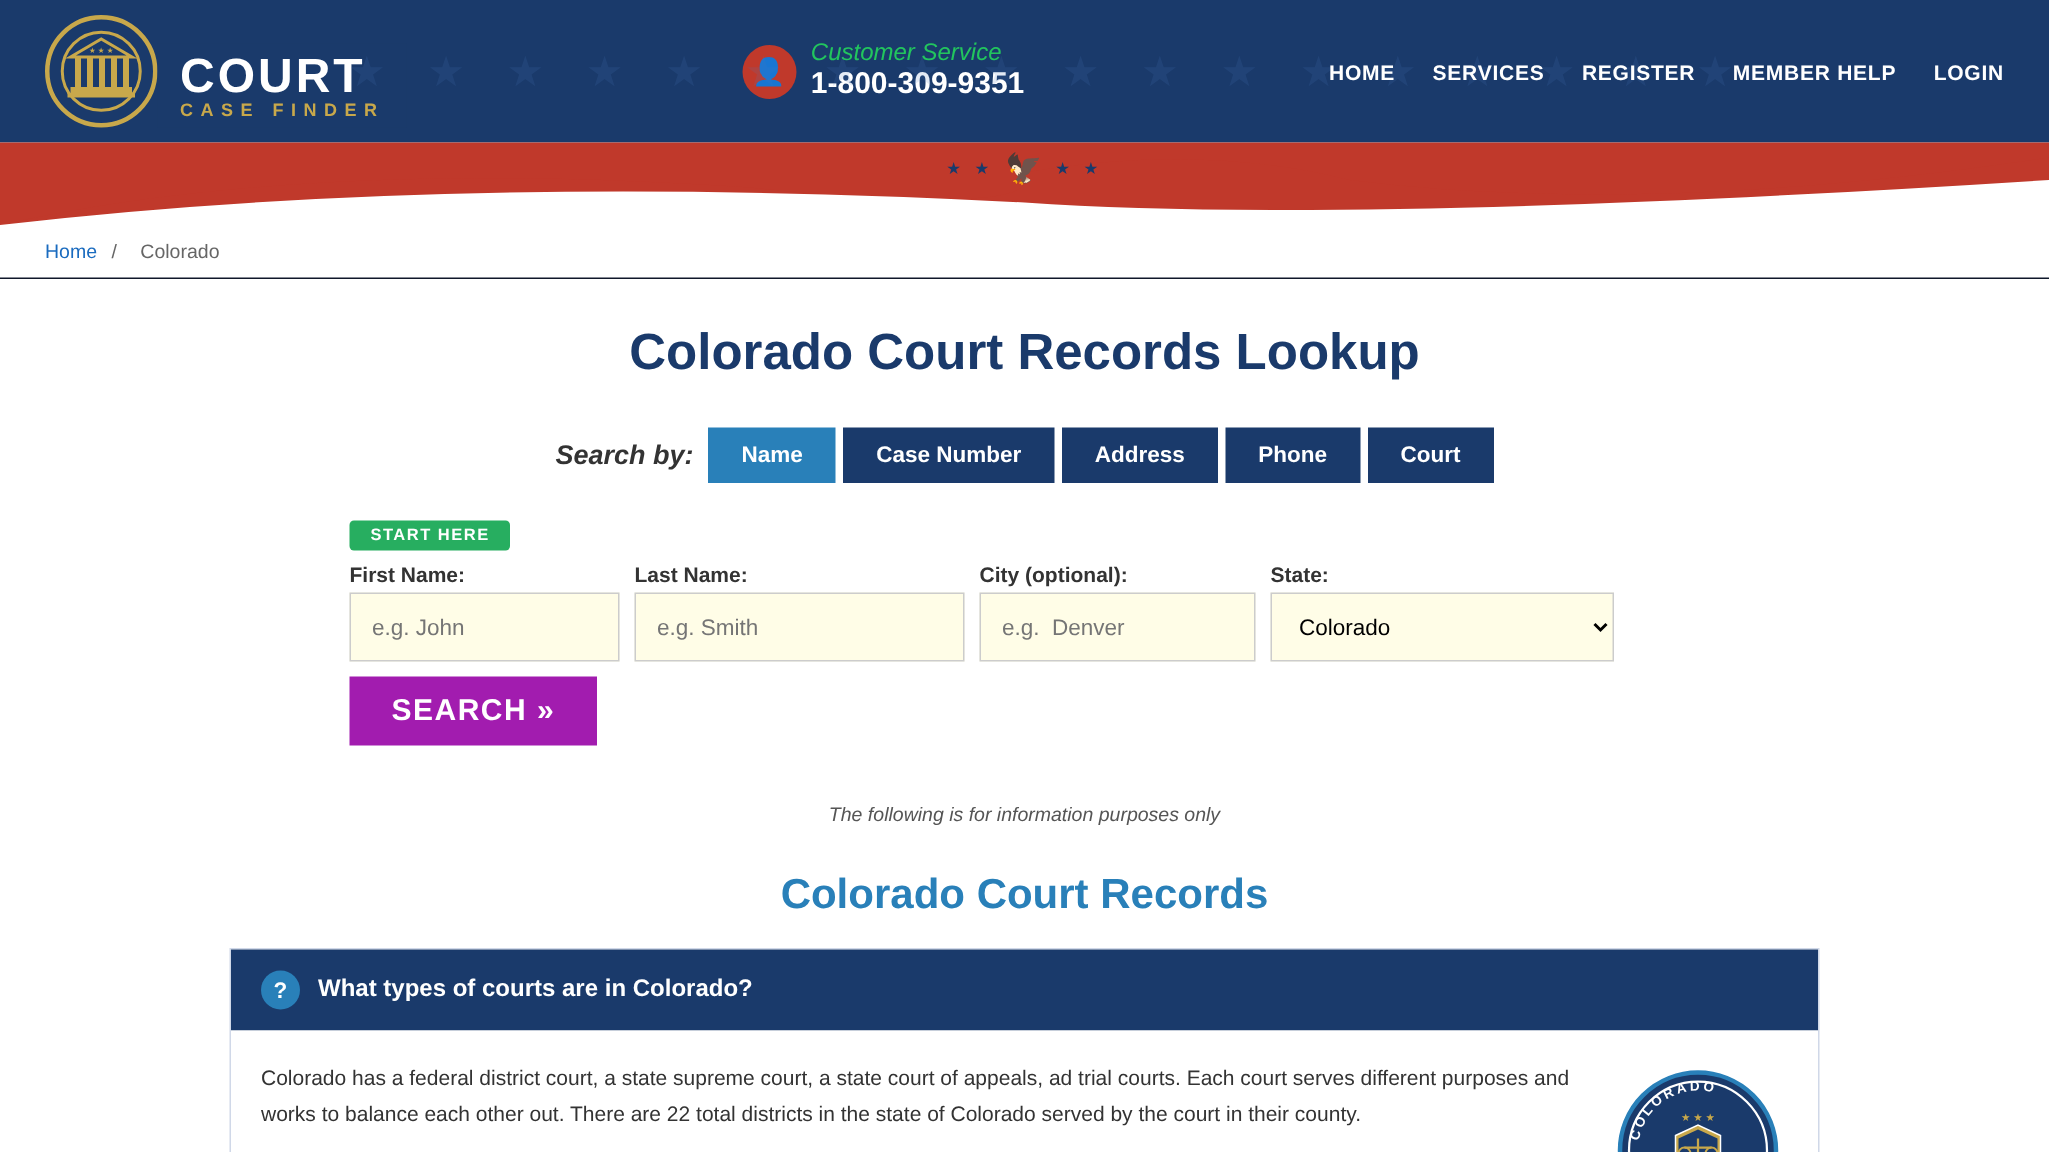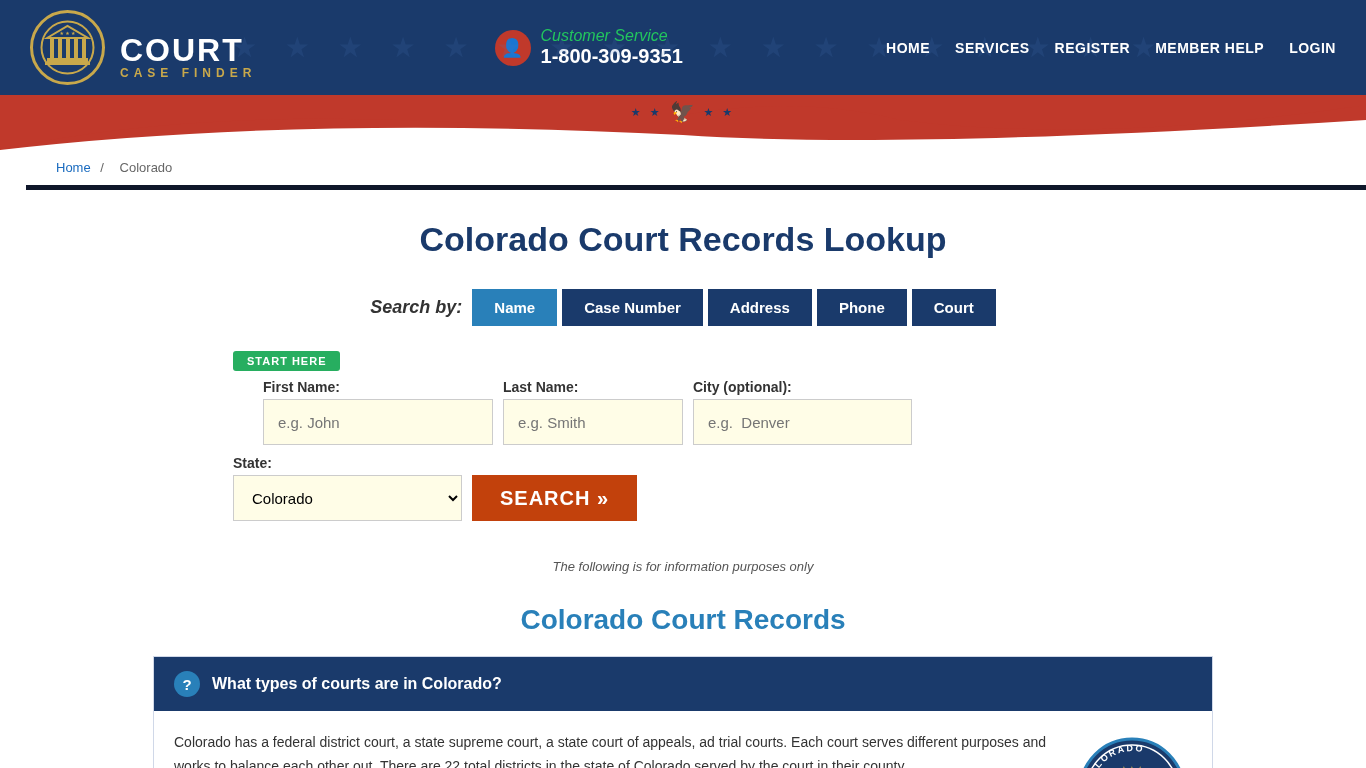--- a/index.html
+++ b/index.html
@@ -109,22 +109,21 @@
       text-decoration: none;
       font-size: 14px;
       font-weight: bold;
       letter-spacing: 0.5px;
     }
 
     
     .breadcrumb {
       padding: 10px 30px;
       font-size: 13px;
-      border-bottom: 5px solid #0f172a;
-      margin-left: 26px;
+      border-bottom: 1px solid #0f172a;
     }
     .breadcrumb a { color: #1a6bbf; text-decoration: none; }
     .breadcrumb span { color: #666; margin: 0 6px; }
 
     
     .main-content {
       max-width: 1100px;
       margin: 0 auto;
       padding: 30px 20px;
     }
@@ -204,26 +203,26 @@
     }
     .form-group input,
     .form-group select {
       border: 1px solid #ccc;
       padding: 10px 14px;
       font-size: 15px;
       outline: none;
       background: #fffde7;
       height: 46px;
     }
-    .fg-first { width: 230px; margin-left: 30px; }
-    .fg-last { width: 180px; }
-    .fg-city { width: 219px; }
+    .fg-first { width: 180px; }
+    .fg-last { width: 220px; }
+    .fg-city { width: 184px; }
     .fg-state { width: 229px; }
     .search-btn {
-      background: #c2410c;
+      background: #a21caf;
       color: #fff;
       border: none;
       padding: 0 28px;
       font-size: 20px;
       font-weight: bold;
       cursor: pointer;
       height: 46px;
       letter-spacing: 1px;
       white-space: nowrap;
     }

